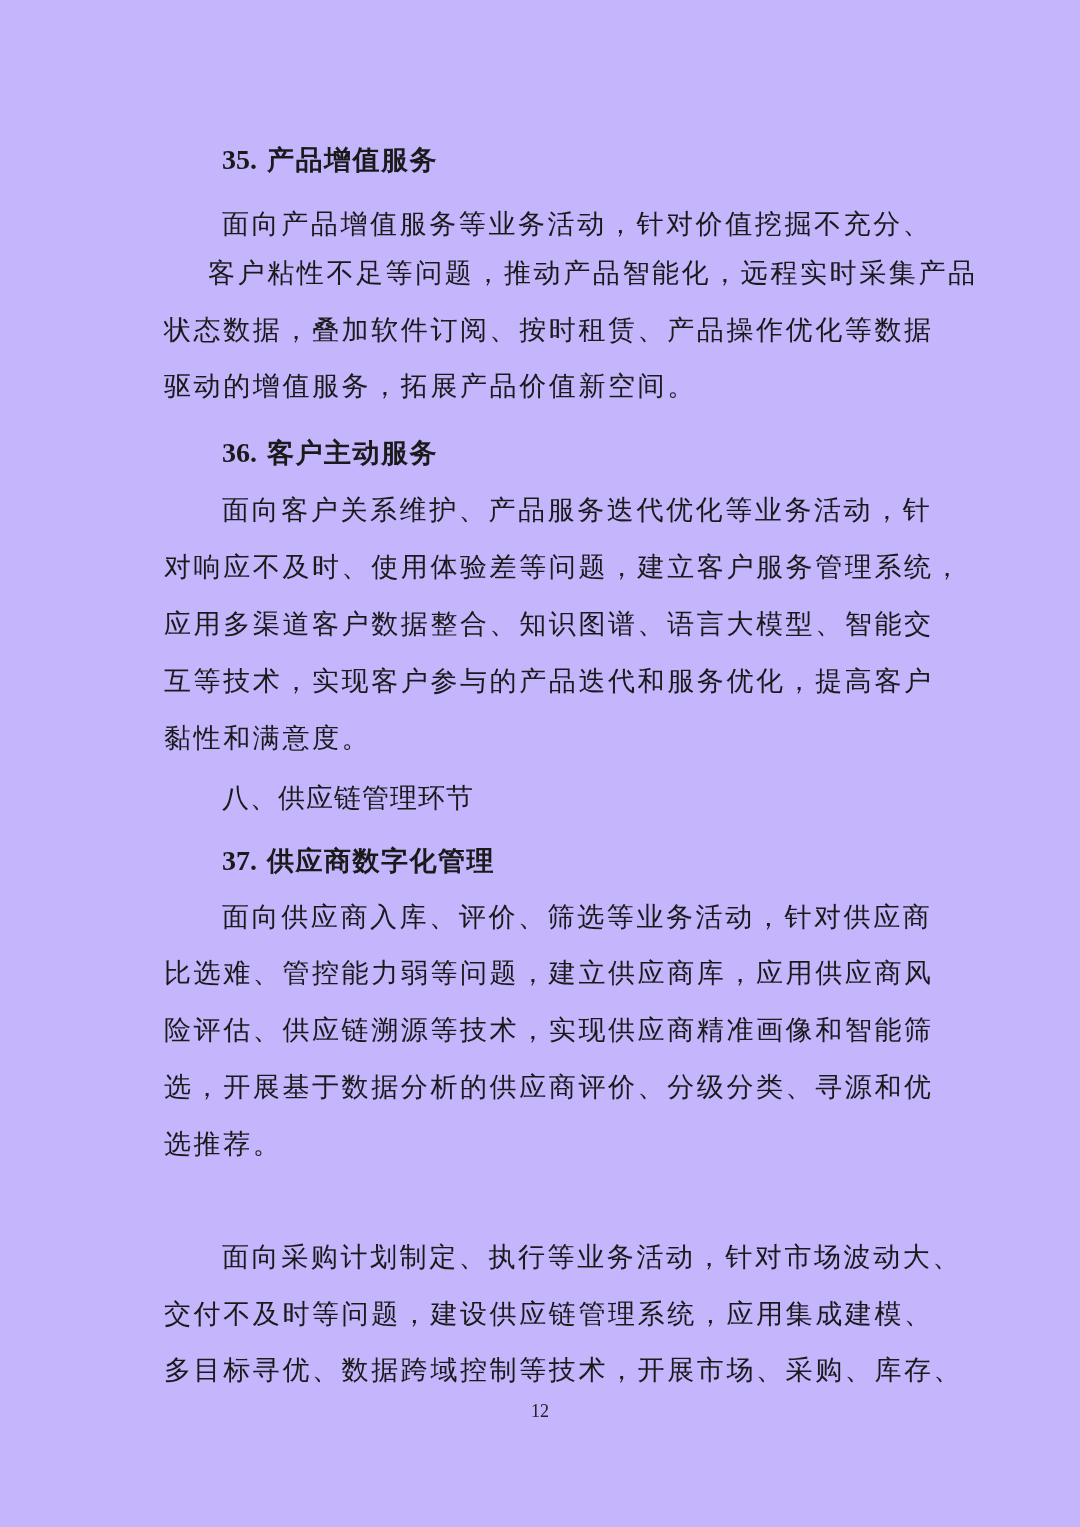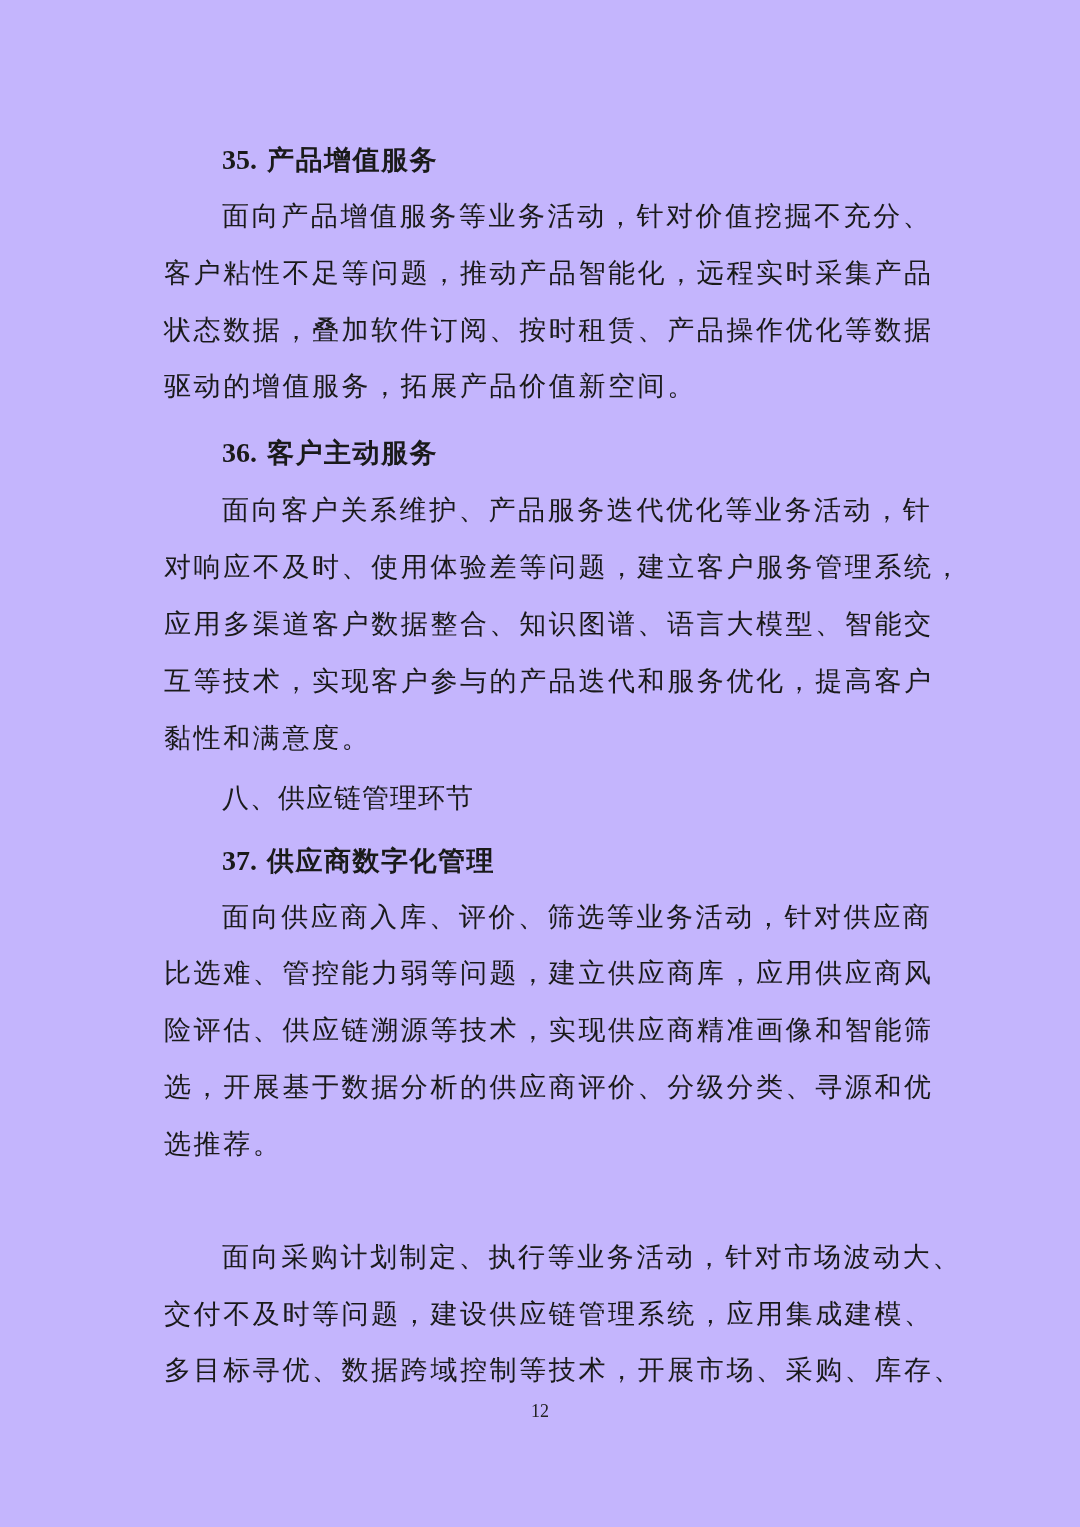--- a/index.html
+++ b/index.html
@@ -81,22 +81,22 @@
     }
   </style>
 </head>
 <body>
 
 <div class="page">
 
   <div class="heading" style="top:140px;">
     <span class="num">35.</span><span>产品增值服务</span>
   </div>
-  <div class="line indent" style="top:196px;">面向产品增值服务等业务活动，针对价值挖掘不充分、</div>
-  <div class="line" style="top:253px;">客户粘性不足等问题，推动产品智能化，远程实时采集产品</div>
+  <div class="line indent" style="top:204px;">面向产品增值服务等业务活动，针对价值挖掘不充分、</div>
+  <div class="line" style="top:253px;margin-left:44px;">客户粘性不足等问题，推动产品智能化，远程实时采集产品</div>
   <div class="line" style="top:310px;">状态数据，叠加软件订阅、按时租赁、产品操作优化等数据</div>
   <div class="line last" style="top:366px;">驱动的增值服务，拓展产品价值新空间。</div>
 
   <div class="heading" style="top:433px;">
     <span class="num">36.</span><span>客户主动服务</span>
   </div>
   <div class="line indent" style="top:490px;">面向客户关系维护、产品服务迭代优化等业务活动，针</div>
   <div class="line" style="top:547px;">对响应不及时、使用体验差等问题，建立客户服务管理系统，</div>
   <div class="line" style="top:661px;">互等技术，实现客户参与的产品迭代和服务优化，提高客户</div>
   <div class="line" style="top:604px;">应用多渠道客户数据整合、知识图谱、语言大模型、智能交</div>

